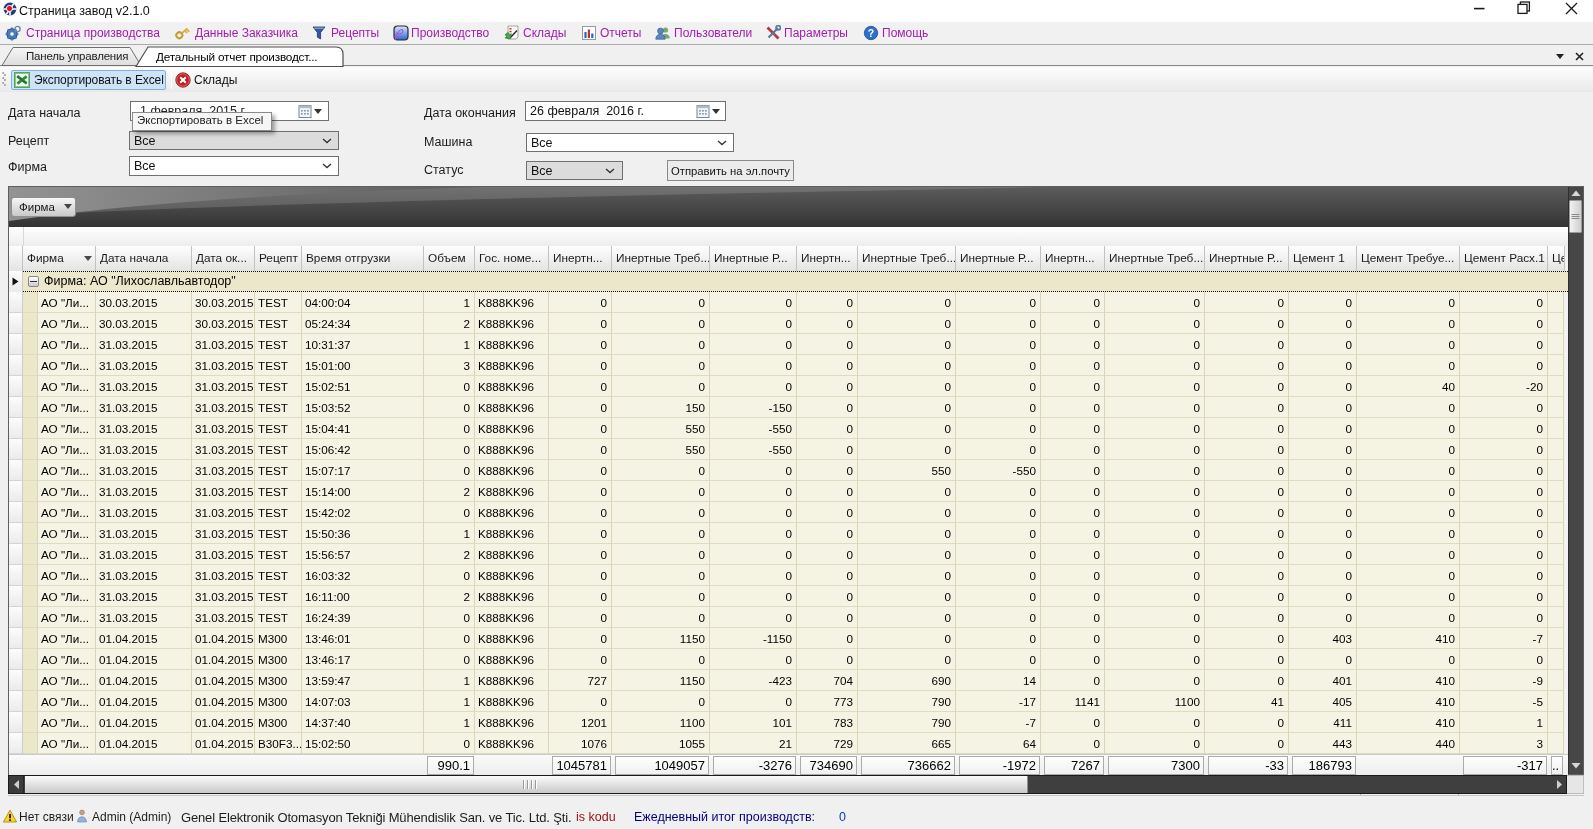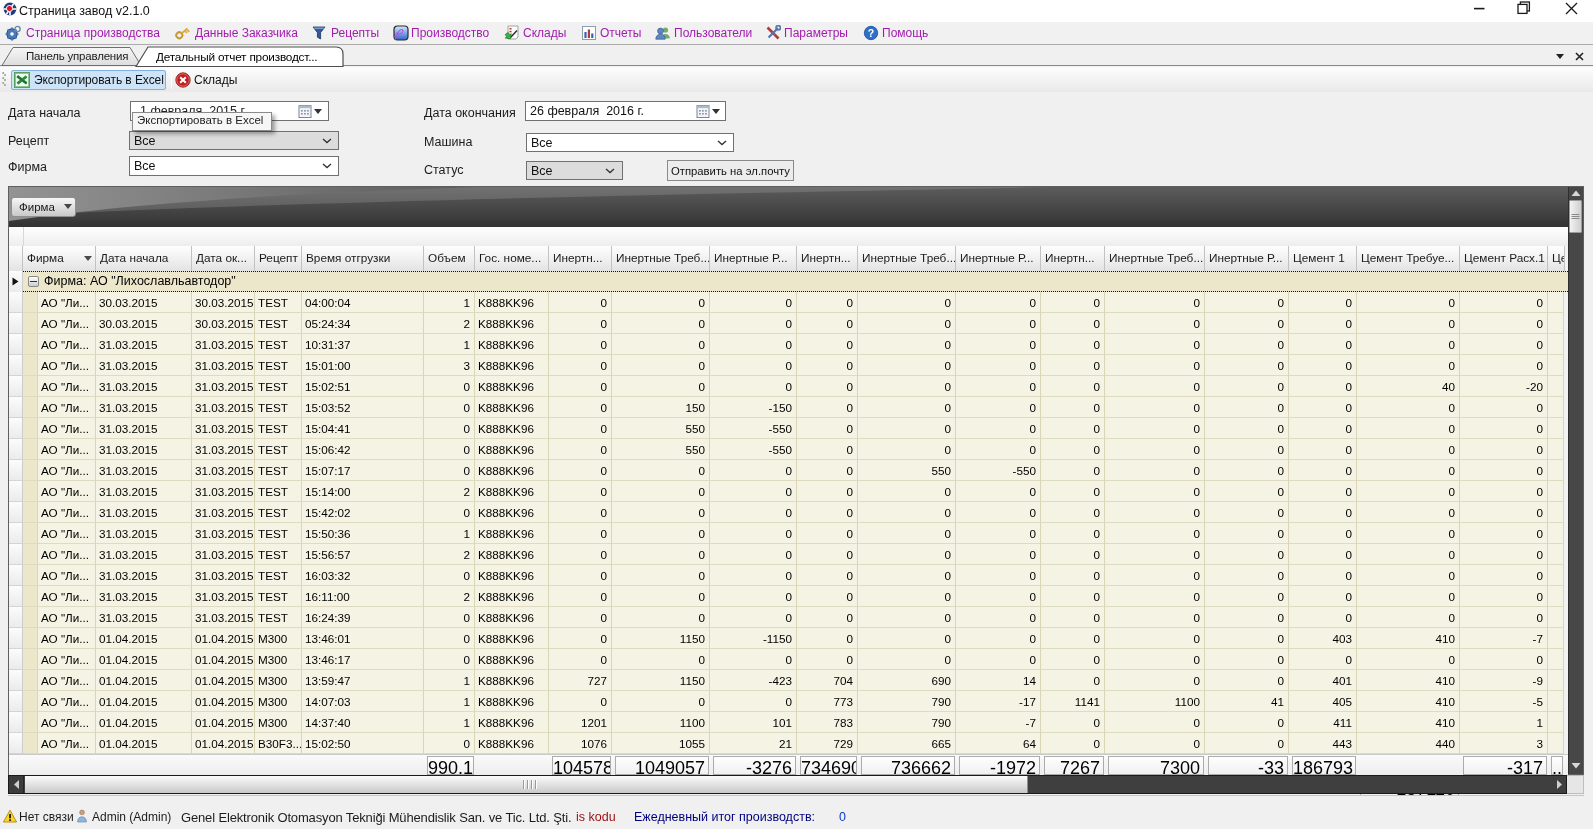--- a/index.html
+++ b/index.html
@@ -29,21 +29,21 @@
 table.dt{position:absolute;left:0;top:105px;width:1555px;border-collapse:separate;border-spacing:0;table-layout:fixed;
 font-size:11.7px;color:#000}
 table.dt td{box-sizing:border-box;height:21px;padding:0 4px 0 3px;border-right:1px solid #d9d5b6;
 border-bottom:1px solid #dedbc2;background:#f5f3e3;white-space:nowrap;overflow:hidden}
 table.dt td.ind{background:linear-gradient(#fcfcfc,#ebebeb);border-right:1px solid #cccccc;
 border-bottom:1px solid #d4d4d4;padding:0}
 table.dt td.gi{background:#ece6cb;border-right:1px solid #d9d5b6;padding:0}
 table.dt td.r{text-align:right}
 #sumrow{left:0;top:567px;width:1559px;height:21px;background:linear-gradient(#fafafa,#ededed);border-top:1px solid #c9c9c9}
 .sbox{top:2px;height:19px;border:1px solid #ababab;background:linear-gradient(#fff,#f0f0f0);
-font-size:18px;color:#000;text-align:right;padding:1px 3px 0 0;white-space:nowrap;overflow:hidden}
+font-size:13px;color:#000;text-align:right;padding:1px 3px 0 0;white-space:nowrap;overflow:hidden}
 #vsc{left:1559px;top:0;width:15px;height:587px;background:#474747;border-left:1px solid #2e2e2e}
 #hscw{left:8px;top:775px;width:1559px;height:19px;border:1px solid #1a1a1a;background:#3f3f3f}
 #corner{left:1567px;top:775px;width:17px;height:19px;background:#e6e6e6;border:1px solid #bdbdbd;border-left:none}
 #status{left:0;top:803px;width:1593px;height:26px;background:#f0f0f0}
 .st{top:7px;font-size:12px;color:#1c1c1c;white-space:nowrap}
 .b{font-weight:normal}
 </style></head><body>
 <div class="a" id="title">
 <svg class="a" style="left:3px;top:2px" width="14" height="15" viewBox="0 0 14 15">
       <g transform="translate(0.5,0.5)">

